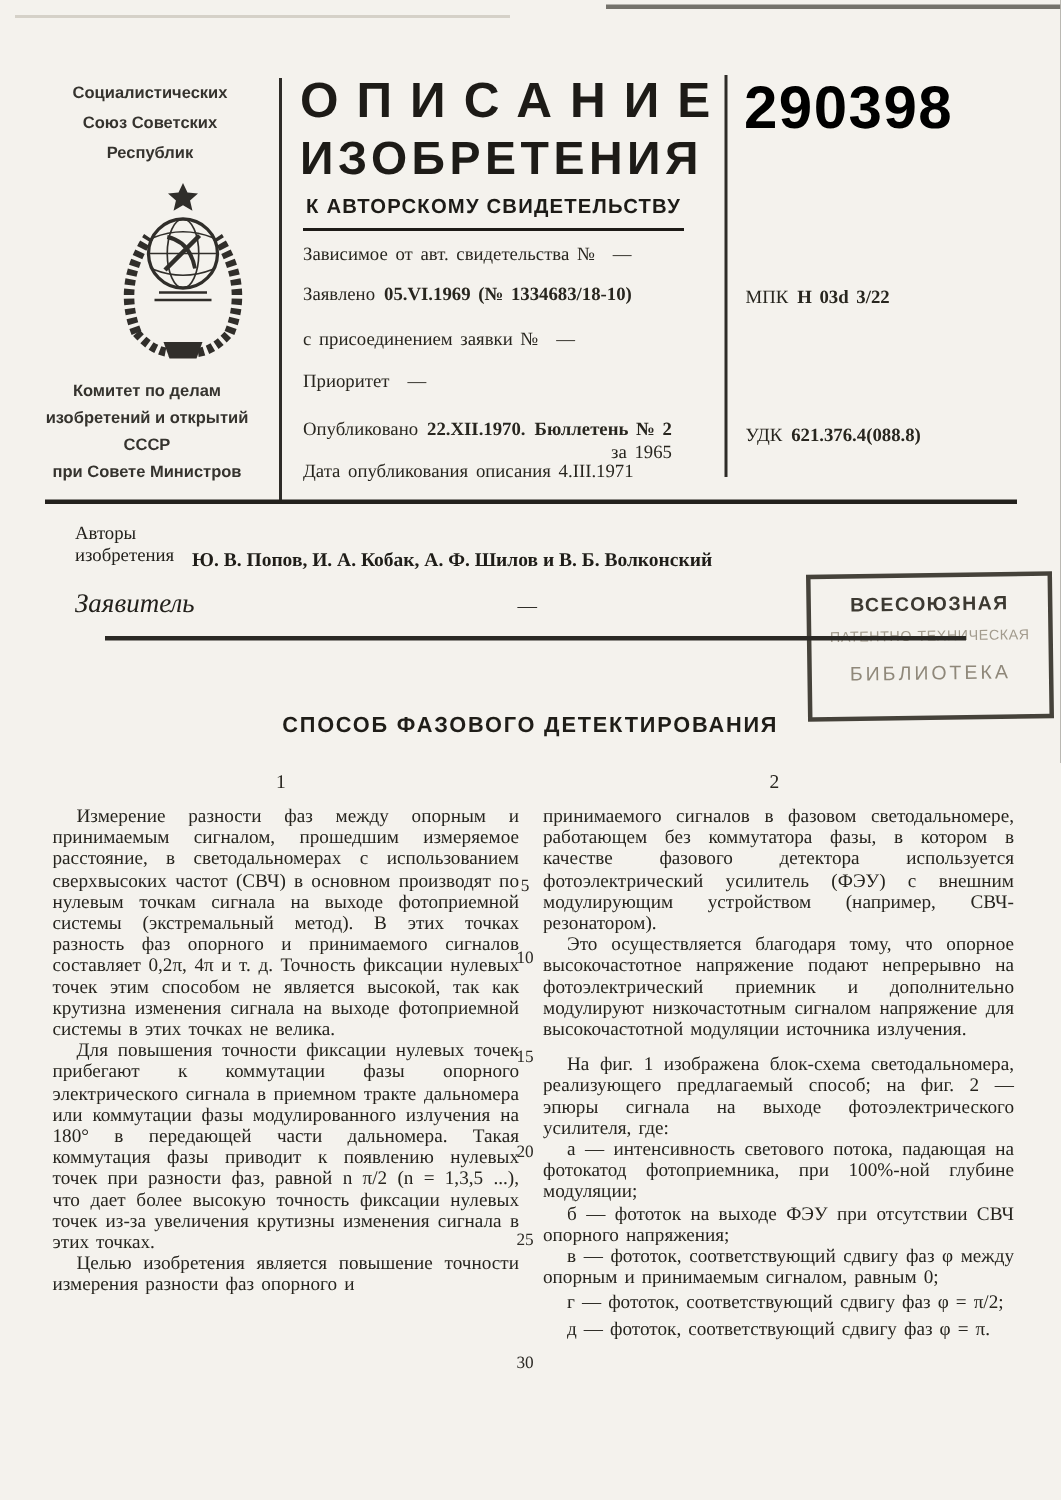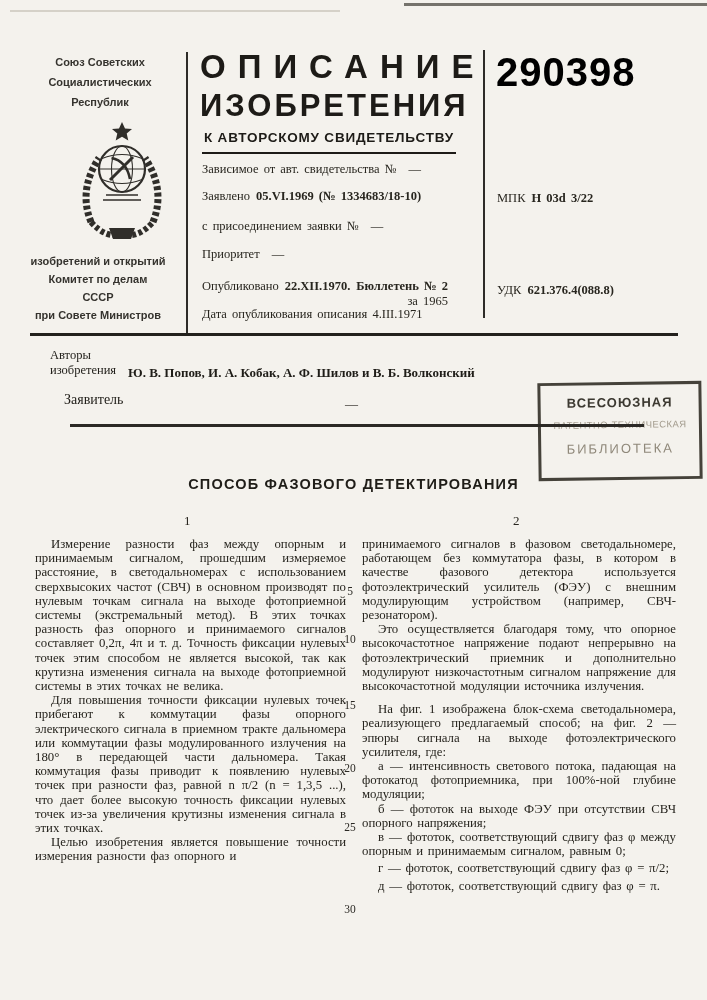--- a/index.html
+++ b/index.html
@@ -57,21 +57,21 @@
   .m-year      { left:356px; top:294px; width:92px; text-align:right; }
   .m-pubdate   { left:202px; top:307px; }
   .m-mpk       { left:497px; top:191px; }
   .m-udk       { left:497px; top:283px; }
 
   
   .a-label1 { left:50px; top:348px; font-size:12.5px; }
   .a-label2 { left:50px; top:363px; font-size:12.5px; }
   .a-names  { left:128px; top:365px; font-size:13px; font-weight:bold;
               white-space:nowrap; color:#1f1d18; }
-  .a-app    { left:64px; top:392px; font-size:14px; }
+  .a-app    { left:50px; top:392px; font-size:18px;font-style:italic; }
   .a-appval { left:345px; top:396px; font-size:13px; }
 
   
   .stamp { left:538px; top:382px; width:158px; height:92px;
            border:3px solid #45423a; transform:rotate(-0.8deg);
            font-family:"Liberation Sans",sans-serif; }
   .stamp .s1 { position:absolute; top:10px; left:0; width:100%; text-align:center;
                font-weight:bold; font-size:13px; letter-spacing:1px; color:#3c3931; }
   .stamp .s2 { position:absolute; top:34px; left:0; width:100%; text-align:center;
                font-size:9.5px; letter-spacing:.4px; color:#a29b8d; }
@@ -103,22 +103,22 @@
 </style>
 </head>
 <body>
 
 <div class="page">
 
   <div class="abs artifact-tr"></div>
   <div class="abs artifact-tl"></div>
 
   <div class="abs issuer">
+    <div>Социалистических</div>
     <div>Союз Советских</div>
-    <div>Социалистических</div>
     <div>Республик</div>
   </div>
 
   <div class="abs emblem">
     <svg width="100" height="126" viewBox="0 0 100 126" xmlns="http://www.w3.org/2000/svg">
       <g stroke="#302e2a" fill="none">
 
         <path d="M50 2 l3 6.4 7 .6 -5.3 4.6 1.6 6.9 -6.3 -3.7 -6.3 3.7 1.6 -6.9 -5.3 -4.6 7 -.6 z" fill="#302e2a" stroke="none"></path>
 
         <circle cx="50" cy="49" r="23" stroke-width="2.2"></circle>
@@ -135,22 +135,22 @@
         <path d="M19 102 Q6 70 27 38" stroke-width="7" stroke-dasharray="4 2.5"></path>
         <path d="M81 102 Q94 70 73 38" stroke-width="7" stroke-dasharray="4 2.5"></path>
         <path d="M19 102 Q34 119 50 114 Q66 119 81 102" stroke-width="6" stroke-dasharray="4 2.5"></path>
 
         <path d="M37 108 h26 l-4 11 h-18 z" fill="#302e2a" stroke="none"></path>
       </g>
     </svg>
   </div>
 
   <div class="abs committee">
+    <div>Комитет по делам</div>
     <div>изобретений и открытий</div>
-    <div>Комитет по делам</div>
     <div>СССР</div>
     <div>при Совете Министров</div>
   </div>
 
   <div class="abs v1"></div>
   <div class="abs v2"></div>
 
   <div class="abs doc-title1">ОПИСАНИЕ</div>
   <div class="abs doc-title2">ИЗОБРЕТЕНИЯ</div>
   <div class="abs doc-subtitle">К АВТОРСКОМУ СВИДЕТЕЛЬСТВУ</div>

